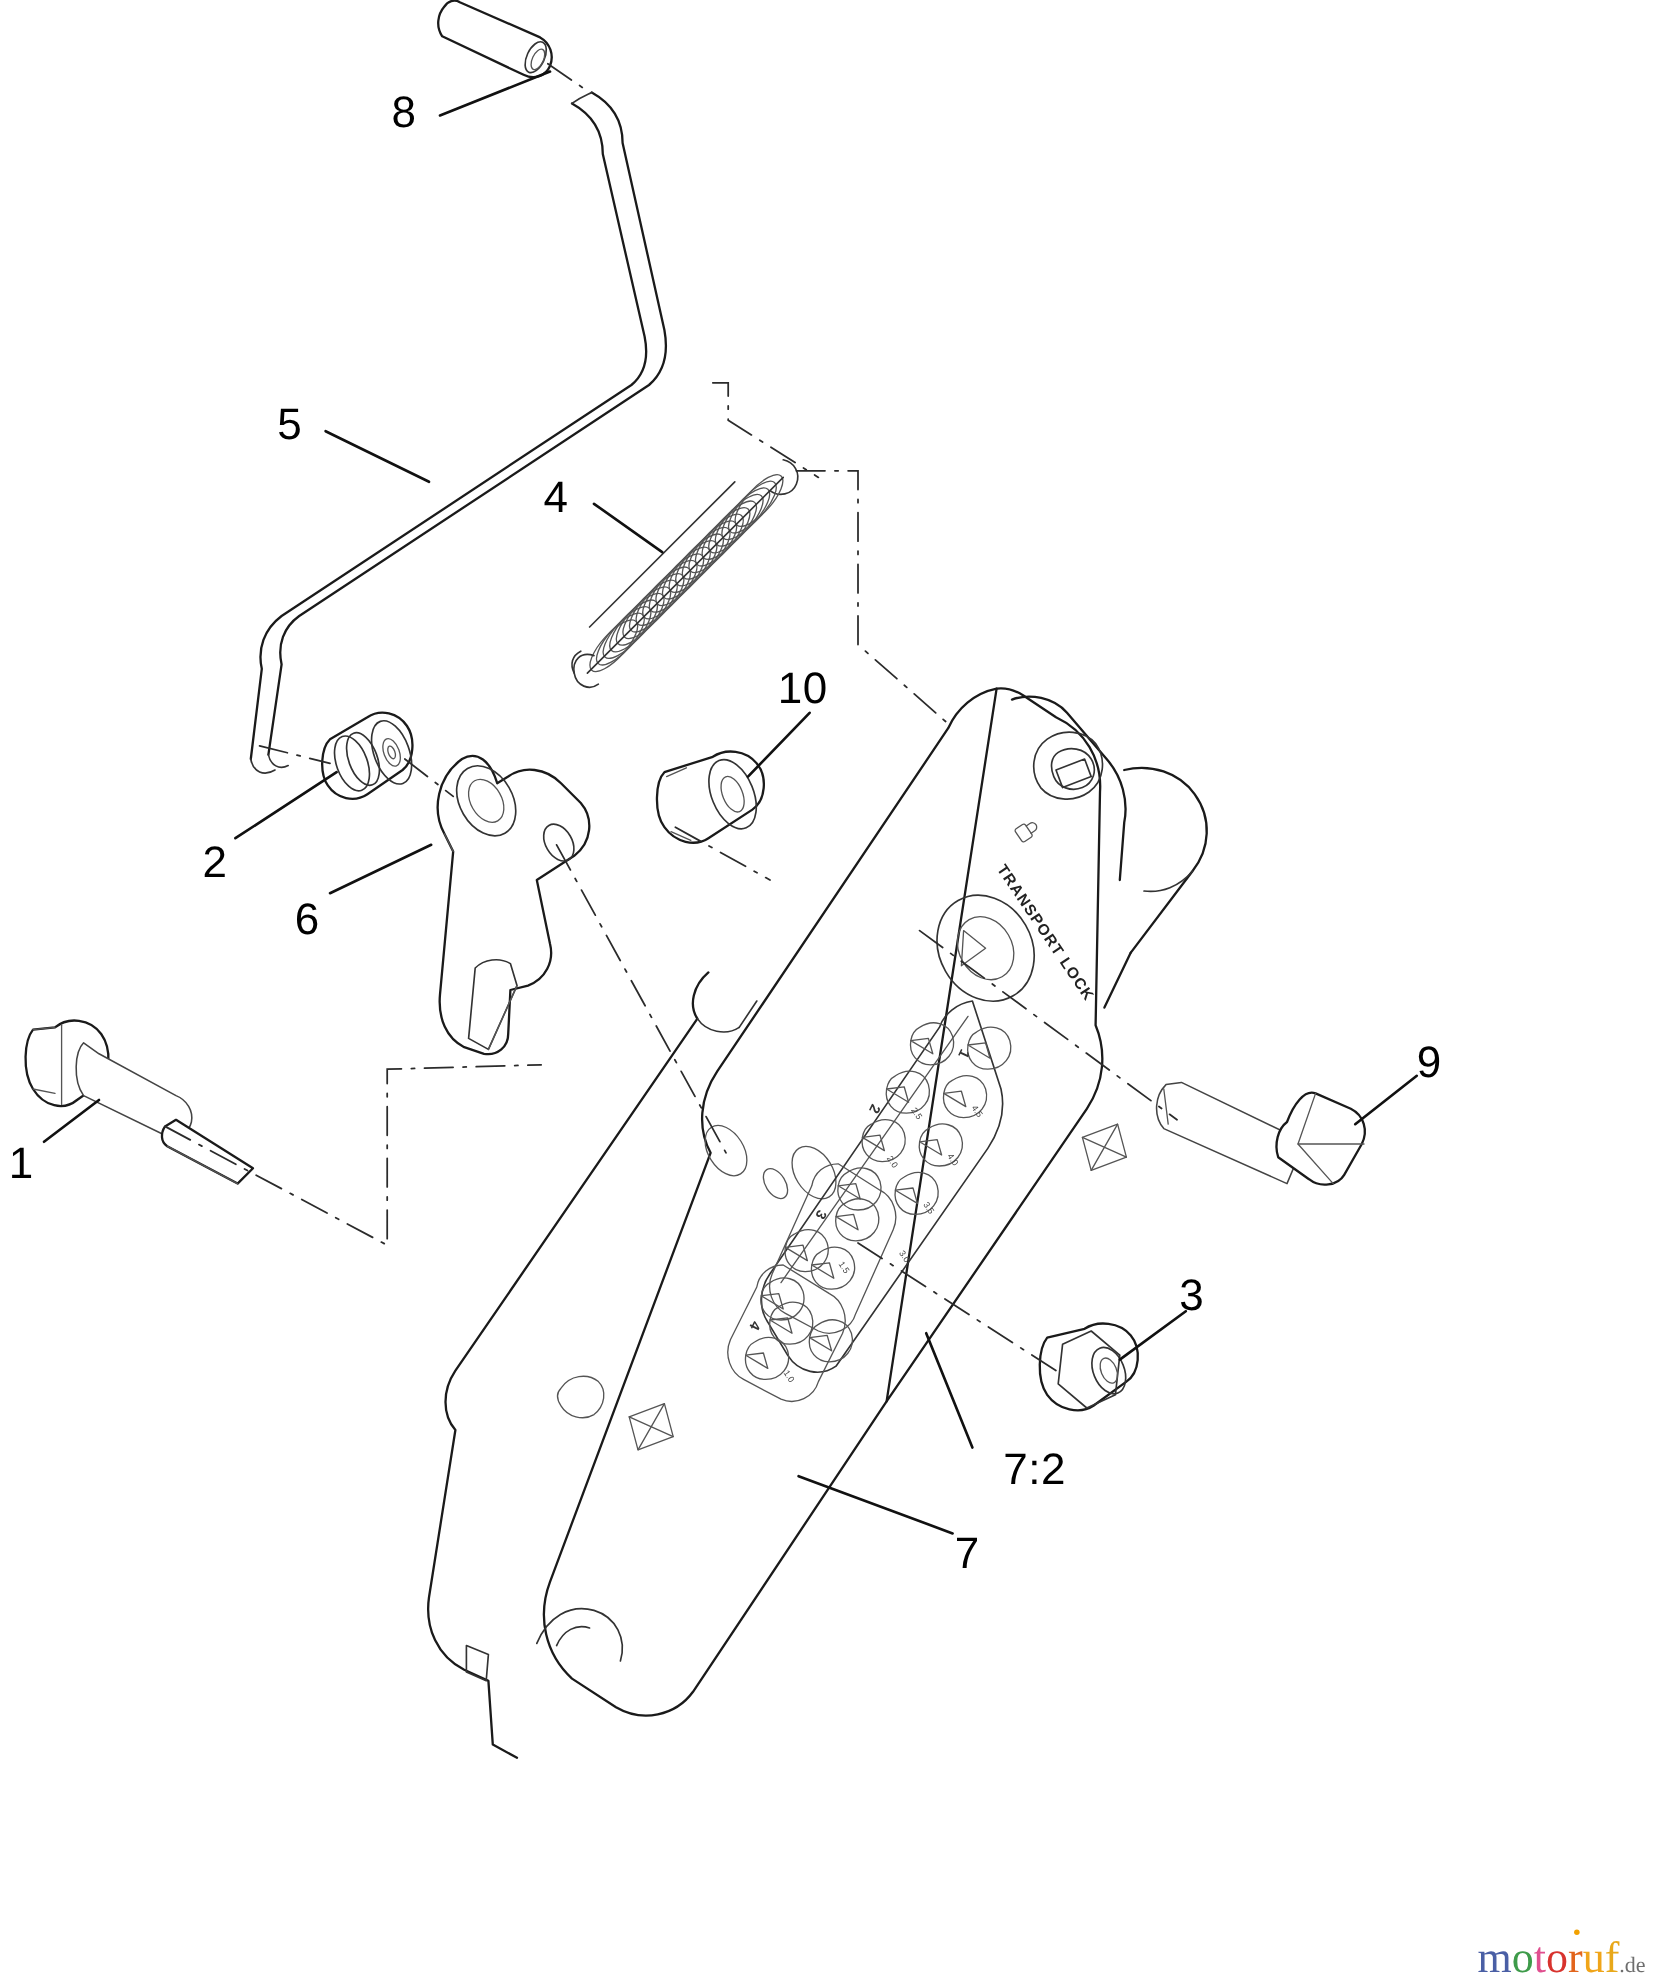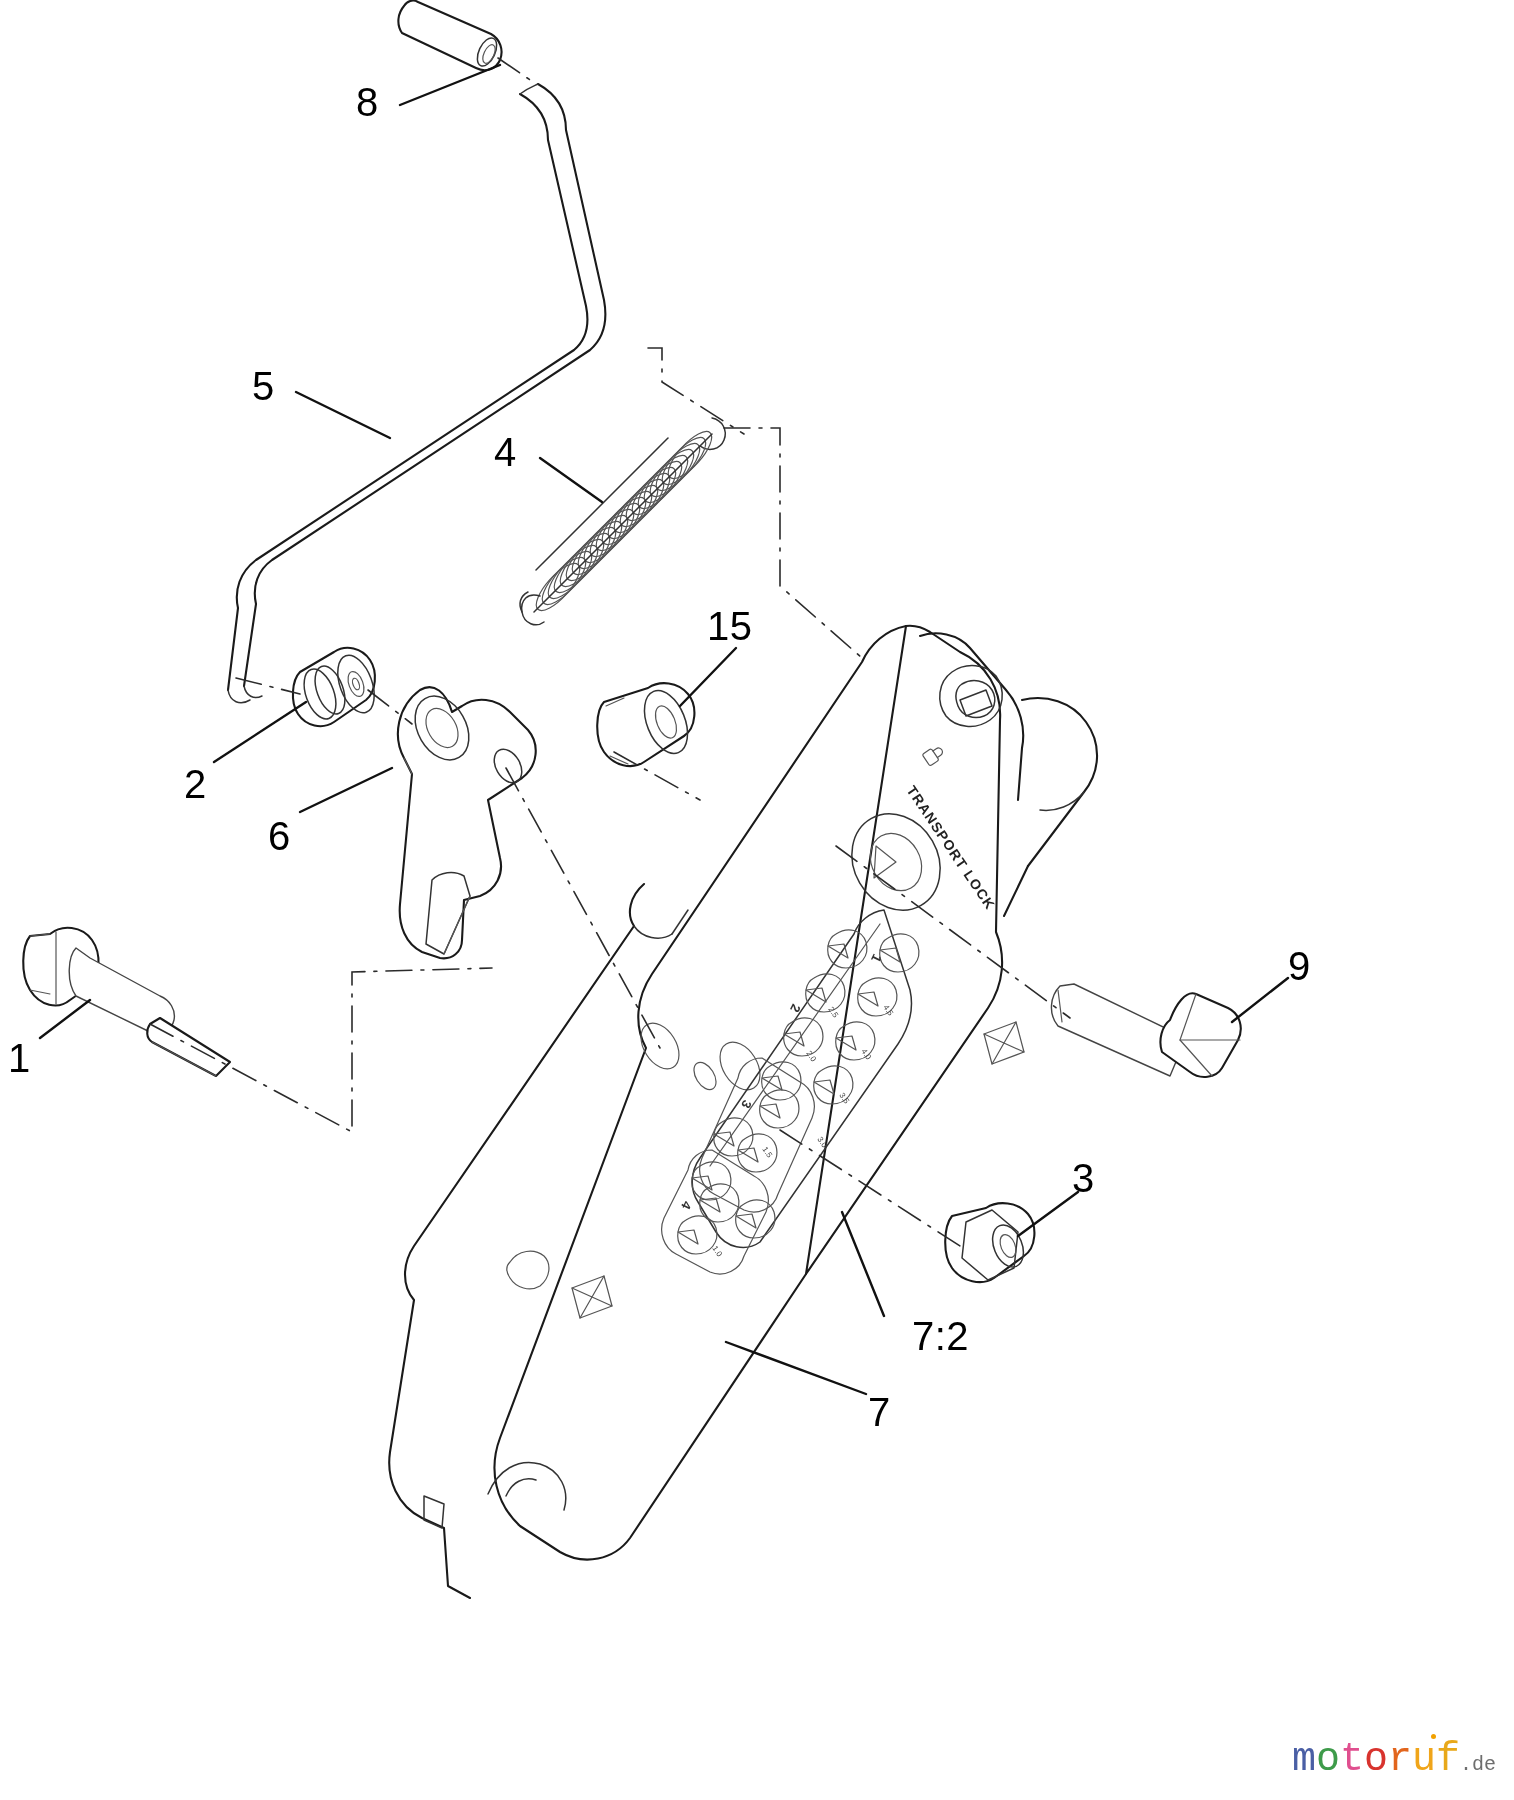--- a/index.html
+++ b/index.html
@@ -31,22 +31,22 @@
     font-weight: 400;
     color: #000000;
     line-height: 1;
     white-space: nowrap;
     letter-spacing: 0.5px;
   }
   
   #watermark {
     position: absolute;
     right: 18px;
-    bottom: 20px;
-    font-family: Liberation Mono, monospace;
+    bottom: 0;
+    font-family: Liberation Serif, serif;
     font-size: 40px;
     line-height: 1;
     white-space: nowrap;
     user-select: none;
   }
   #watermark .l { display: inline-block; }
   #watermark .de {
     font-size: 20px;
     vertical-align: baseline;
     color: #6e6e6e;
@@ -386,21 +386,21 @@
       <path class="lead" d="M1078 1192 L1018 1236"></path>
       <path class="lead" d="M884 1316 L842 1212"></path>
       <path class="lead" d="M866 1394 L726 1342"></path>
     </g>
 
   </svg>
 
   <div class="callout" style="left:356px; top:82px;">8</div>
   <div class="callout" style="left:252px; top:366px;">5</div>
   <div class="callout" style="left:494px; top:432px;">4</div>
-  <div class="callout" style="left:707px; top:606px;">15</div>
+  <div class="callout" style="left:707px; top:606px;">10</div>
   <div class="callout" style="left:184px; top:764px;">2</div>
   <div class="callout" style="left:268px; top:816px;">6</div>
   <div class="callout" style="left:8px; top:1038px;">1</div>
   <div class="callout" style="left:1288px; top:946px;">9</div>
   <div class="callout" style="left:1072px; top:1158px;">3</div>
   <div class="callout" style="left:872px; top:1316px;margin-left:40px;">7:2</div>
   <div class="callout" style="left:868px; top:1392px;">7</div>
 
   <div id="watermark">
     <span class="dot"></span>

